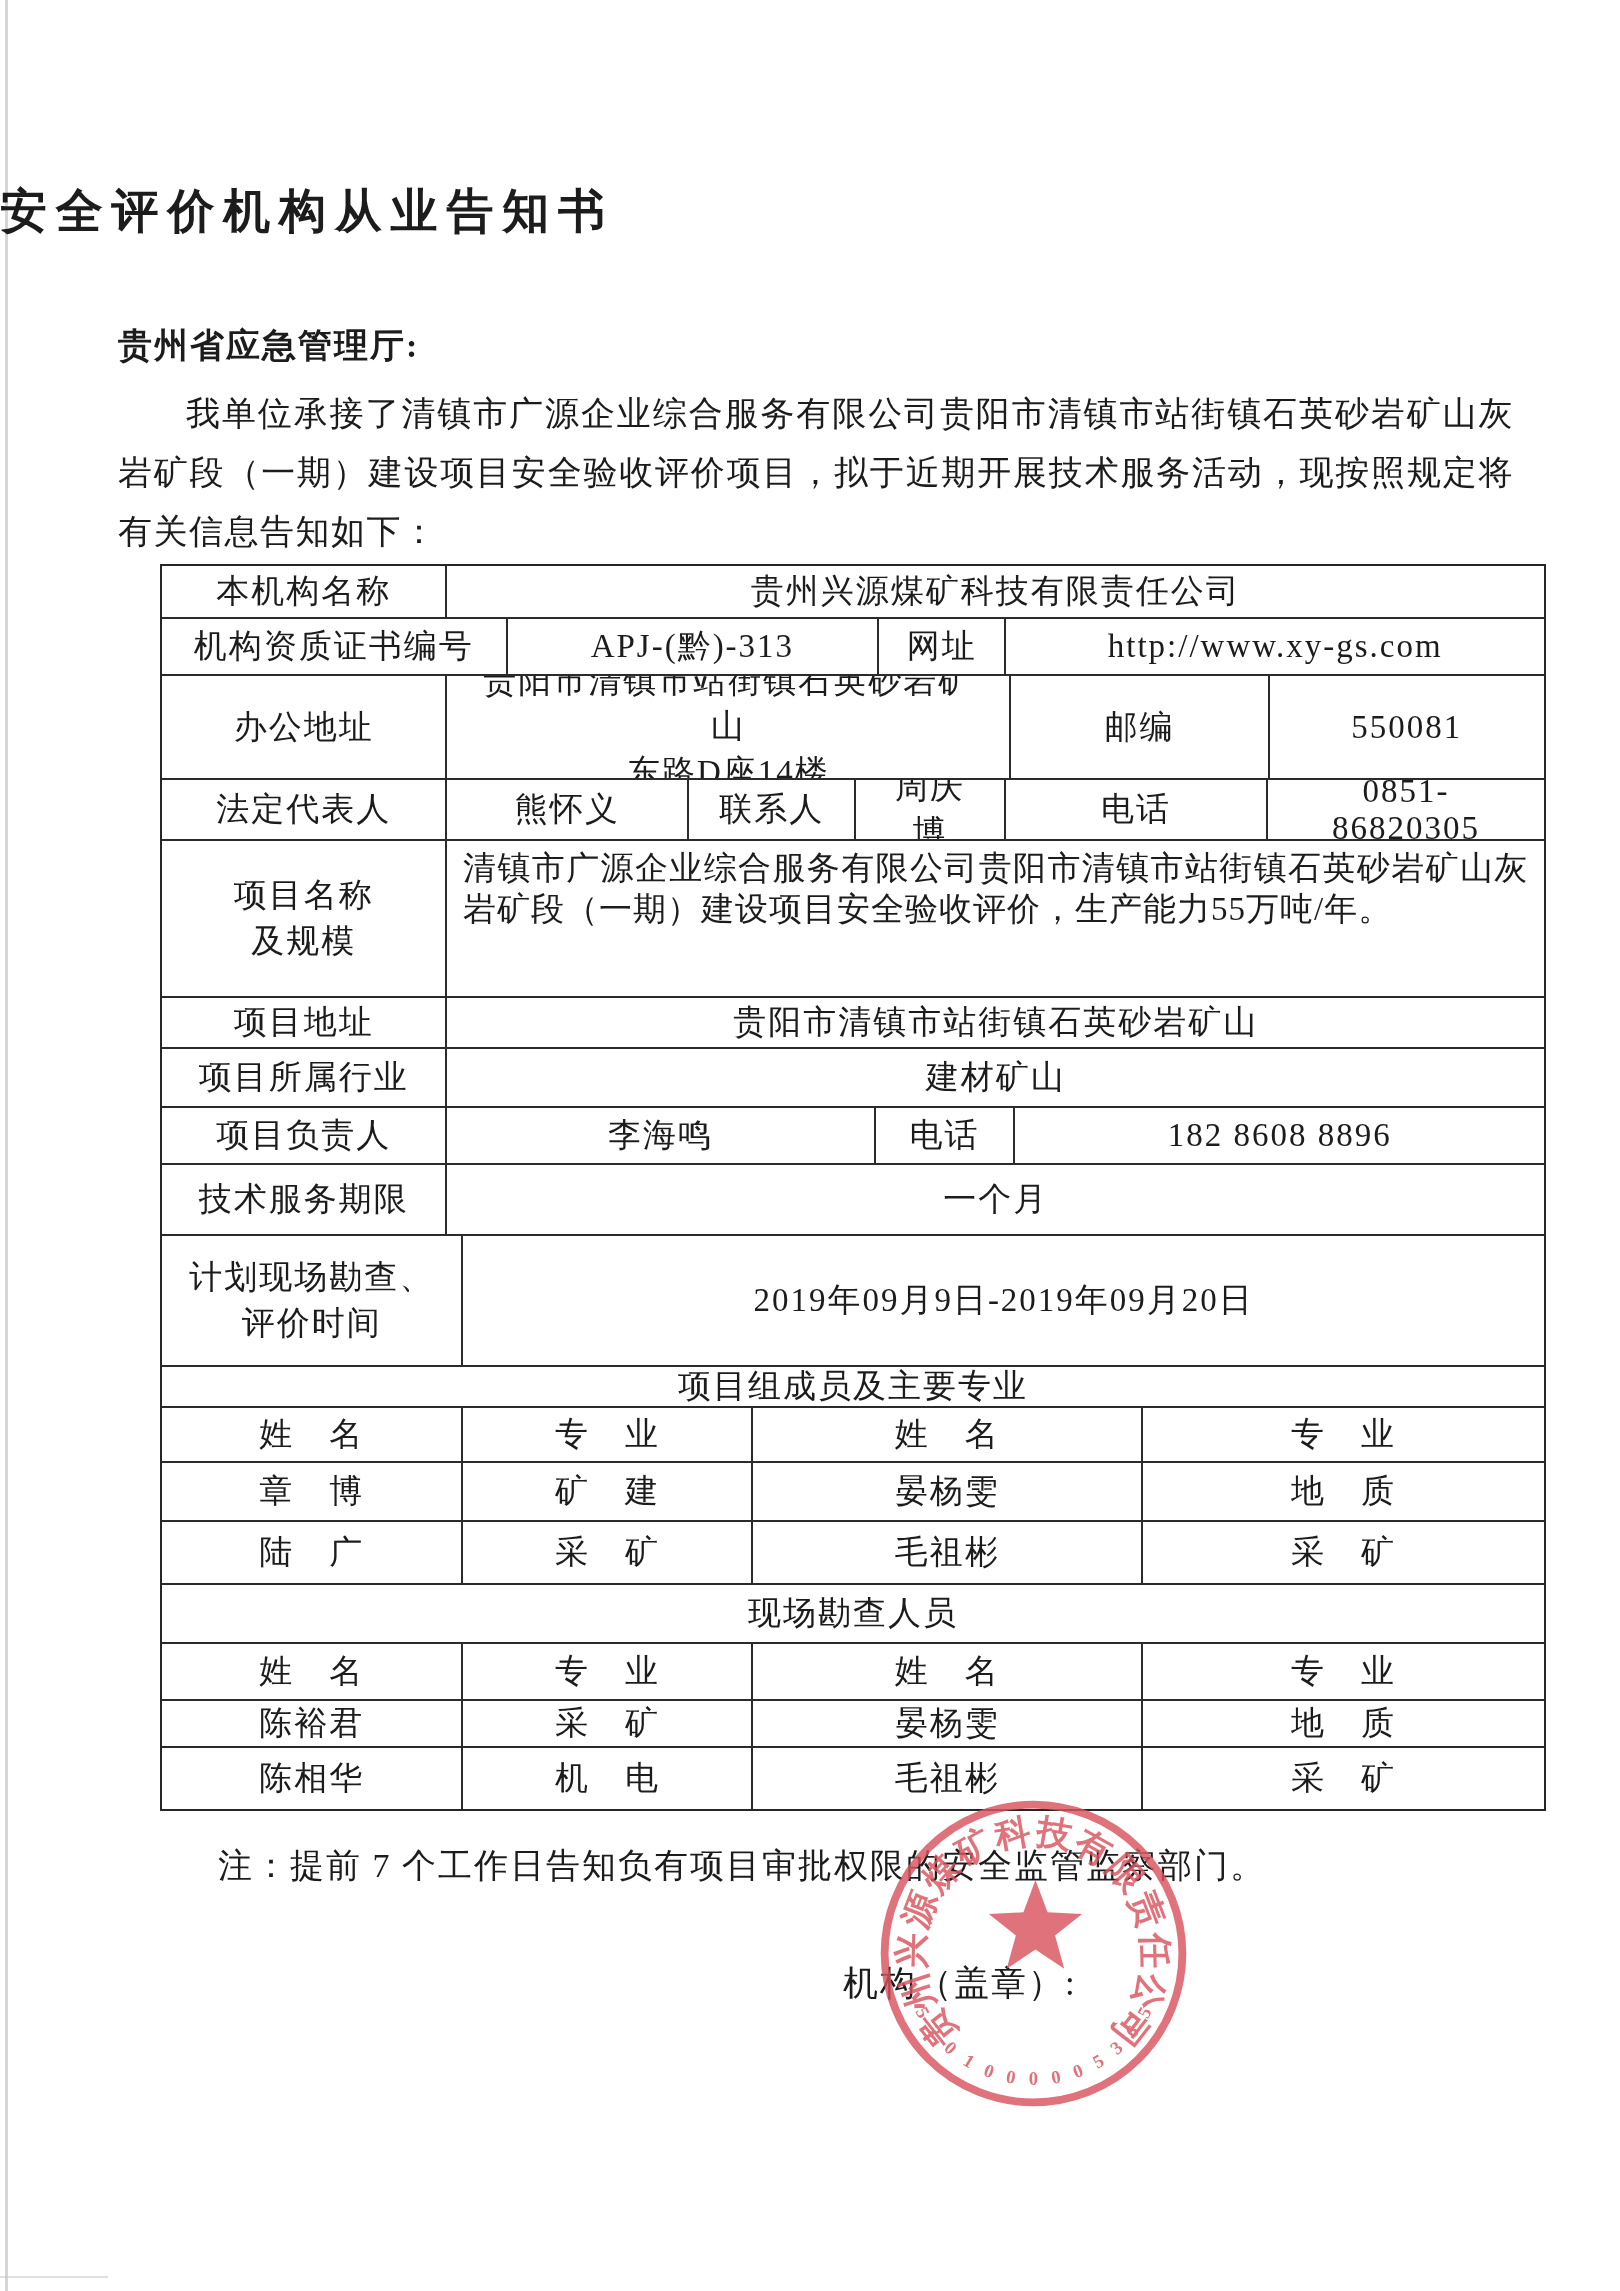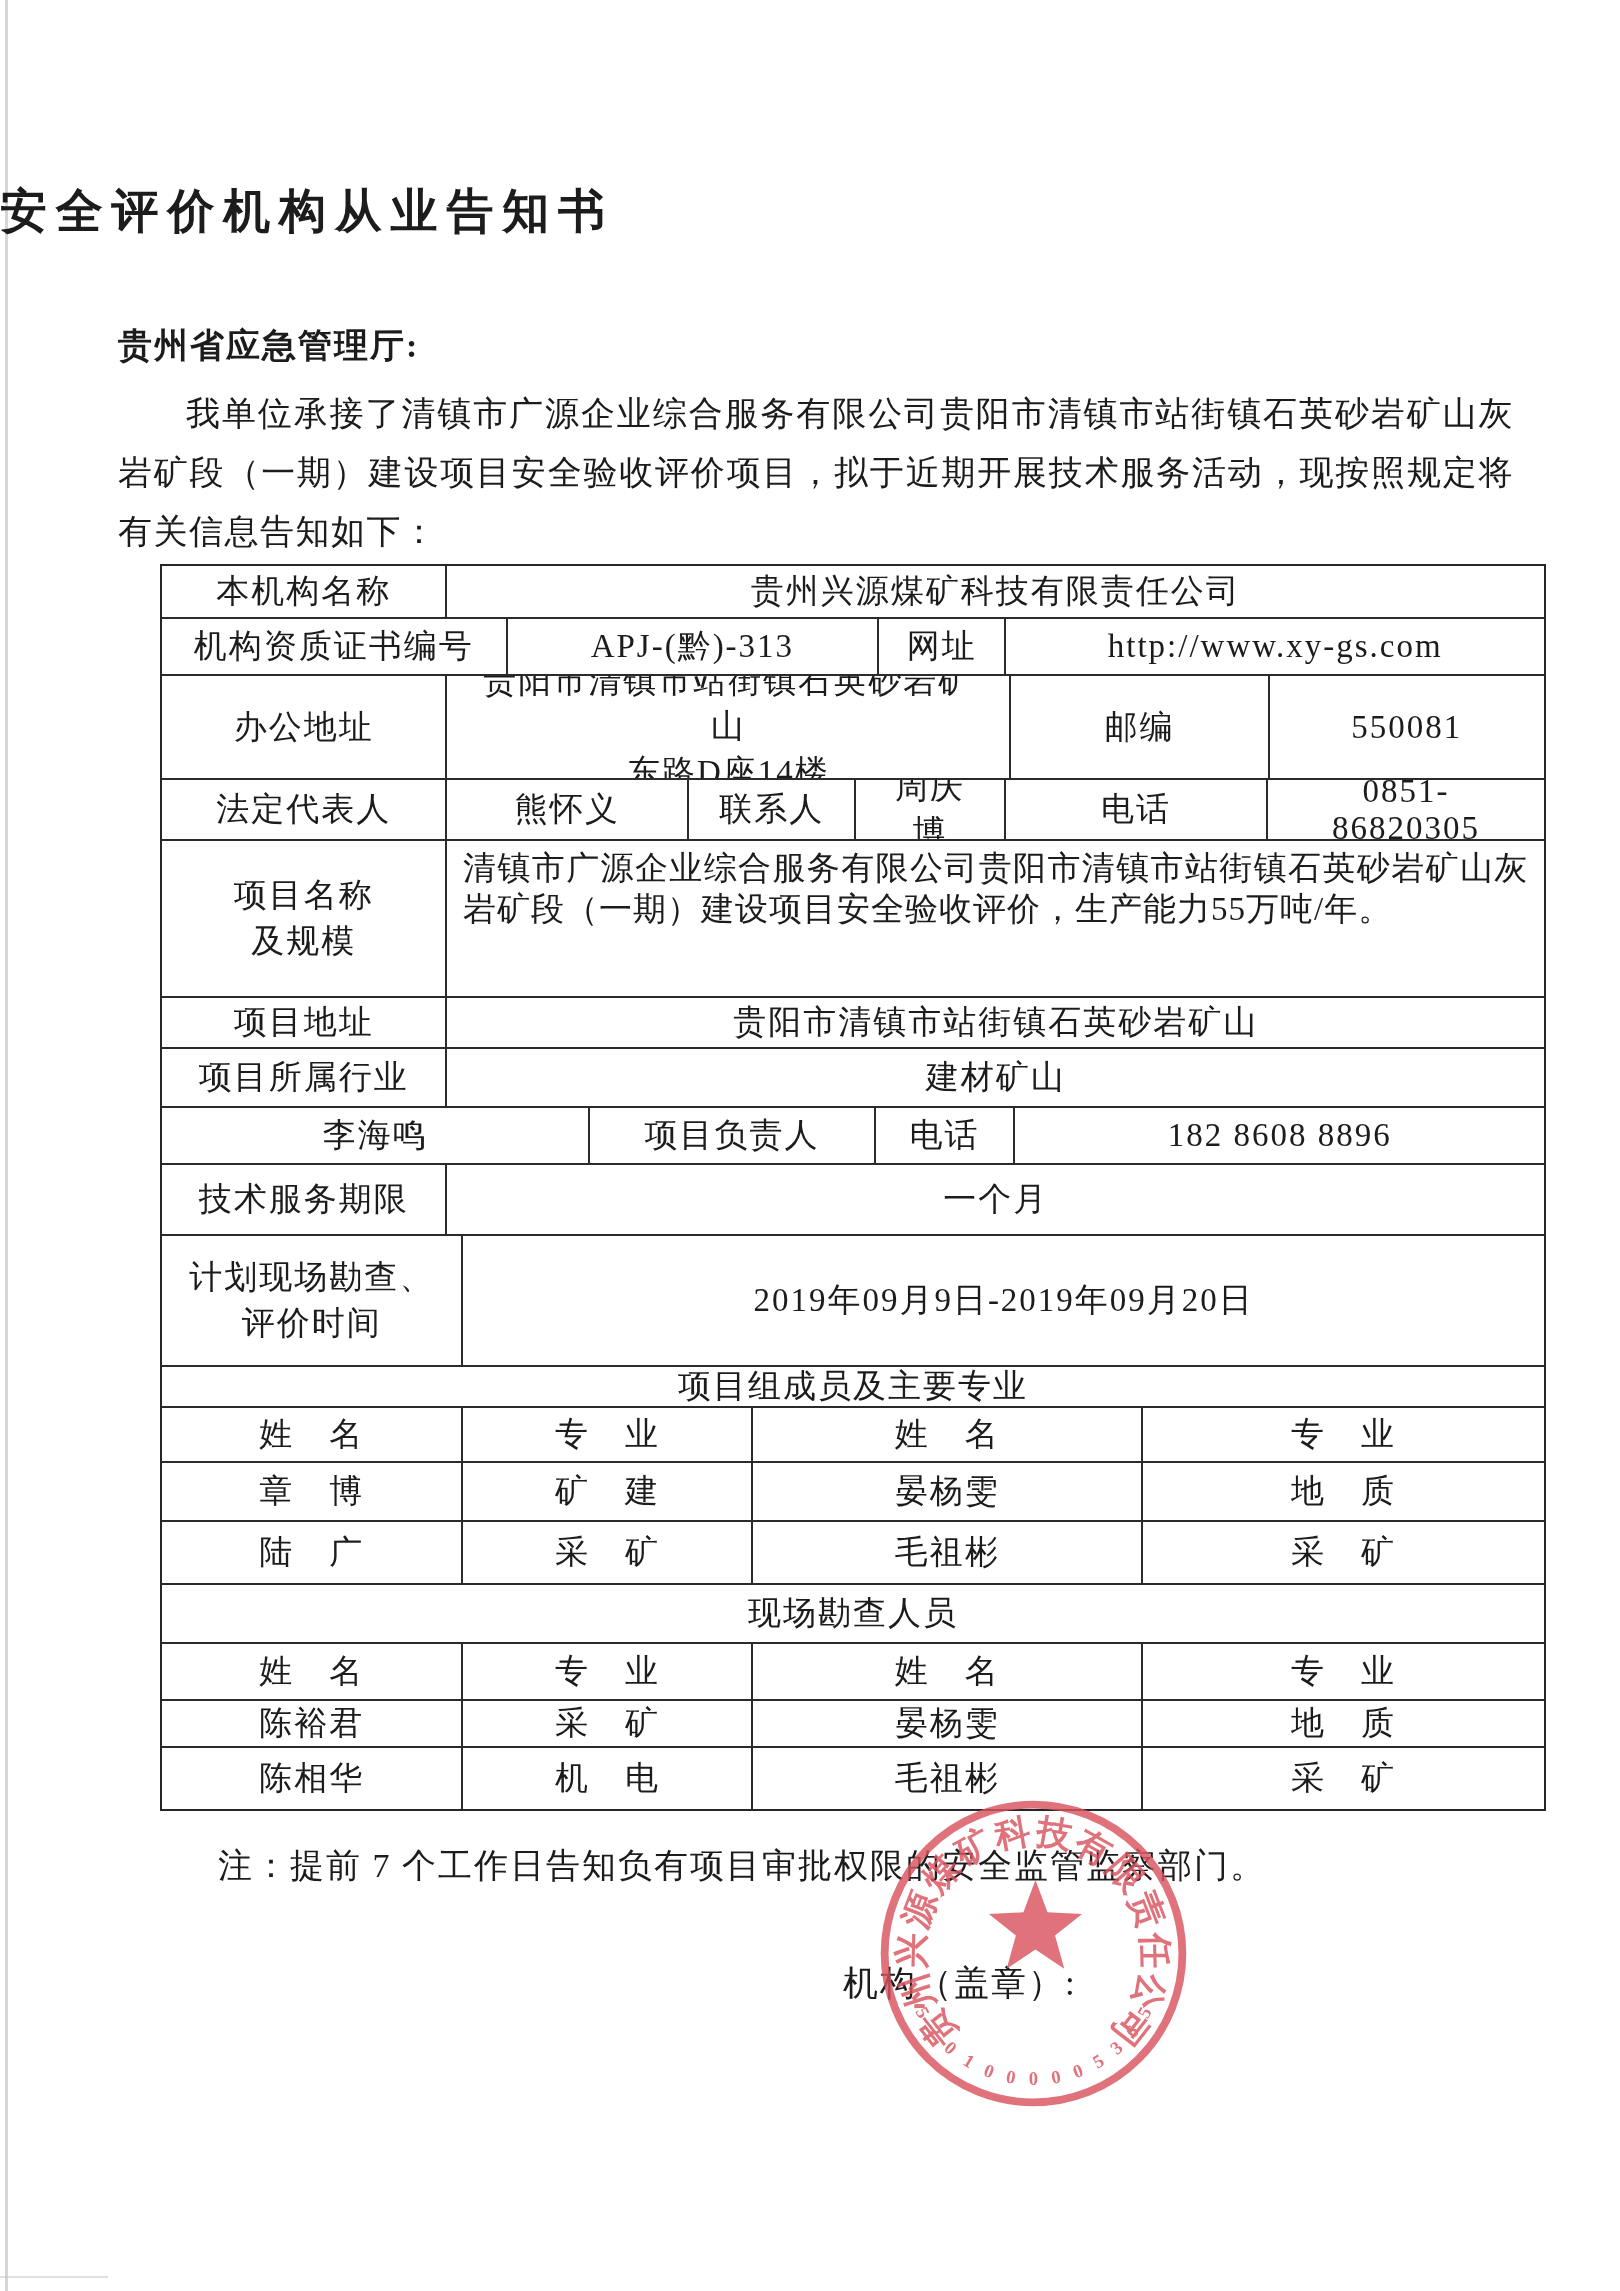--- a/index.html
+++ b/index.html
@@ -116,22 +116,22 @@
       <div class="td" style="width:20.65%">项目地址</div>
       <div class="td" style="width:79.35%">贵阳市清镇市站街镇石英砂岩矿山</div>
     </div>
 
     <div class="tr" style="height:59px">
       <div class="td" style="width:20.65%">项目所属行业</div>
       <div class="td" style="width:79.35%">建材矿山</div>
     </div>
 
     <div class="tr" style="height:57px">
+      <div class="td" style="width:20.65%">项目负责人</div>
       <div class="td" style="width:31%">李海鸣</div>
-      <div class="td" style="width:20.65%">项目负责人</div>
       <div class="td" style="width:10.1%">电话</div>
       <div class="td" style="width:38.25%">182 8608 8896</div>
     </div>
 
     <div class="tr" style="height:71px">
       <div class="td" style="width:20.65%">技术服务期限</div>
       <div class="td" style="width:79.35%">一个月</div>
     </div>
 
     <div class="tr" style="height:131px">

